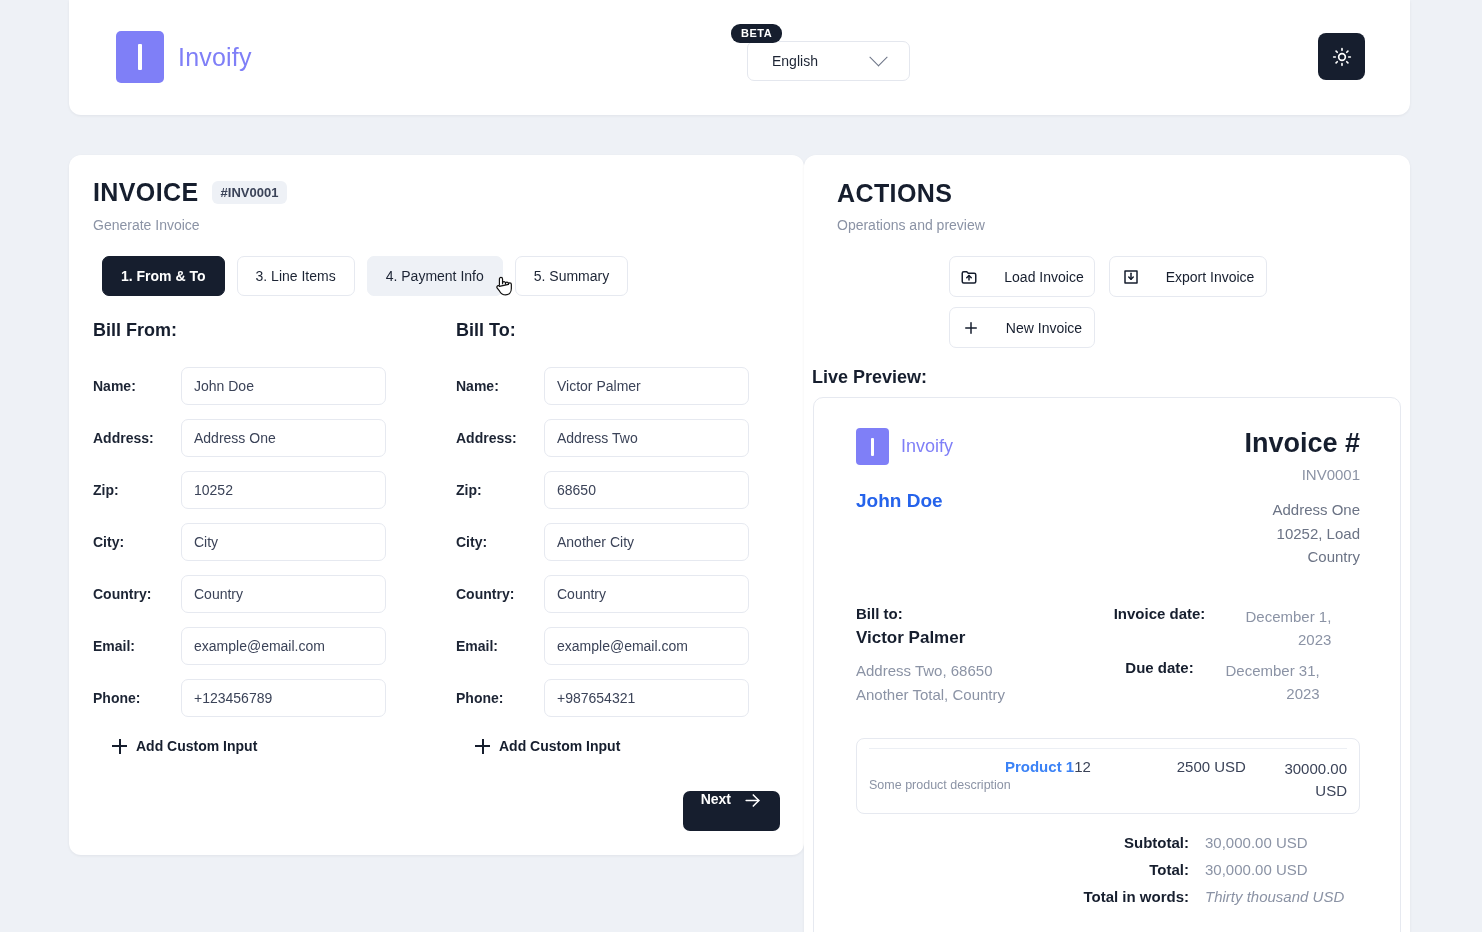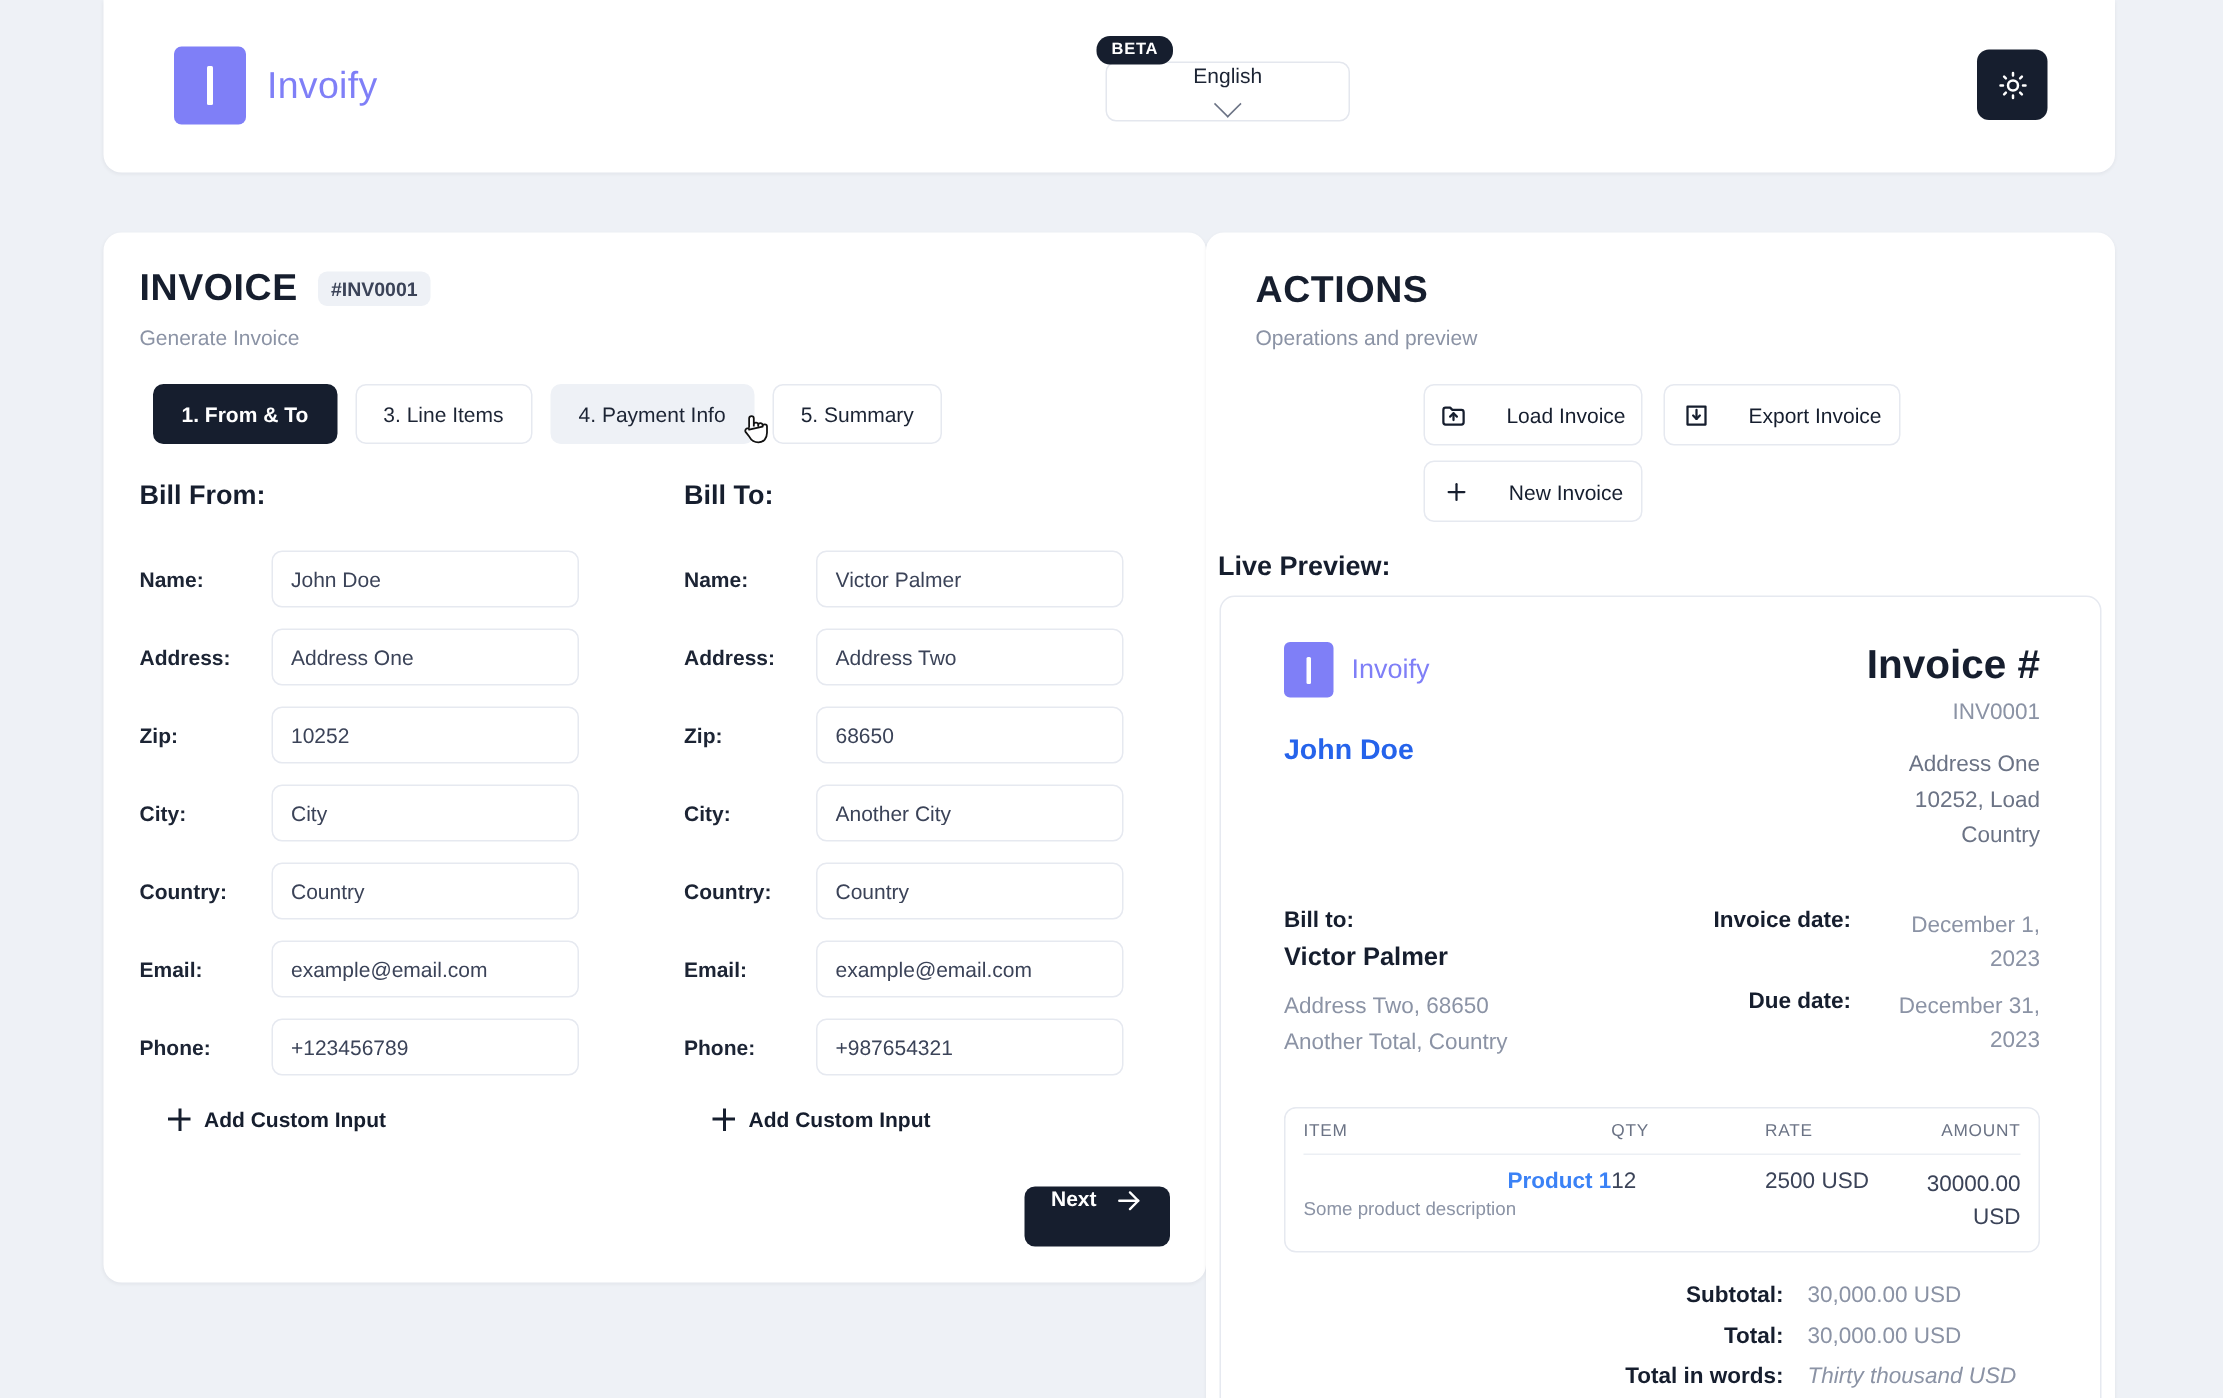--- a/index.html
+++ b/index.html
@@ -81,34 +81,33 @@
     font-size: 11px;
     font-weight: 700;
     letter-spacing: 0.5px;
     padding: 3px 10px 4px;
     border-radius: 9px;
     z-index: 3;
     text-align: center;
   }
   .lang-select {
     position: absolute;
-    left: 6px;
+    left: 16px;
     top: 17px;
     width: 163px;
     height: 40px;
     background: #ffffff;
     border: 1px solid #e4e7ee;
     border-radius: 7px;
     display: flex;
     align-items: center;
     padding: 0 24px;
     font-size: 14px;
     color: #1c2434;
     justify-content: space-between;
-    flex-direction: column;
   }
   .chevron {
     width: 13px;
     height: 13px;
     border-right: 1.6px solid #6b7385;
     border-bottom: 1.6px solid #6b7385;
     transform: rotate(45deg) translate(-3px,-3px);
   }
 
   .theme-btn {
@@ -387,21 +386,21 @@
   .pv-from-name { font-size: 19px; font-weight: 700; color: #2563eb; margin-top: 25px; }
 
   .pv-addr { text-align: right; font-size: 15px; color: #6b7385; line-height: 1.58; margin-top: 15px; }
 
   .pv-mid { display: flex; justify-content: space-between; margin-top: 36px; }
   .pv-billto-lbl { font-size: 15px; font-weight: 700; color: #161e2e; }
   .pv-billto-name { font-size: 17px; font-weight: 700; color: #161e2e; margin-top: 6px; }
   .pv-billto-addr { font-size: 15px; color: #8b93a5; line-height: 1.6; margin-top: 11px; }
 
   .pv-dates { width: 275px; }
-  .pv-date-row { display: flex; justify-content: flex-end; gap: 22px; margin-bottom: 7px; }
+  .pv-date-row { display: flex; justify-content: center; gap: 22px; margin-bottom: 7px; }
   .pv-date-lbl { font-size: 15px; font-weight: 700; color: #161e2e; white-space: nowrap; padding-top: 0px;}
   .pv-date-val { font-size: 15px; color: #8b93a5; text-align: right; width: 104px; line-height: 1.55; }
 
   .pv-table {
     margin-top: 26px;
     border: 1px solid #e6e9f0;
     border-radius: 8px;
     padding: 9px 12px 11px;
   }
   .pv-th { display: flex; font-size: 11.5px; color: #6b7385; letter-spacing: 0.5px; padding-bottom: 9px; }
@@ -643,26 +642,20 @@
               <div class="pv-date-val">December 1, 2023</div>
             </div>
             <div class="pv-date-row">
               <div class="pv-date-lbl">Due date:</div>
               <div class="pv-date-val">December 31, 2023</div>
             </div>
           </div>
         </div>
 
         <div class="pv-table">
-          <div class="pv-th">
-            <div class="c-item">ITEM</div>
-            <div class="c-qty">QTY</div>
-            <div class="c-rate">RATE</div>
-            <div class="c-amt">AMOUNT</div>
-          </div>
           <div class="pv-tr">
             <div class="c-item">
               <div class="pv-item-name">Product 1</div>
               <div class="pv-item-desc">Some product description</div>
             </div>
             <div class="c-qty pv-cell">12</div>
             <div class="c-rate pv-cell">2500 USD</div>
             <div class="c-amt pv-amt">30000.00 USD</div>
           </div>
         </div>

